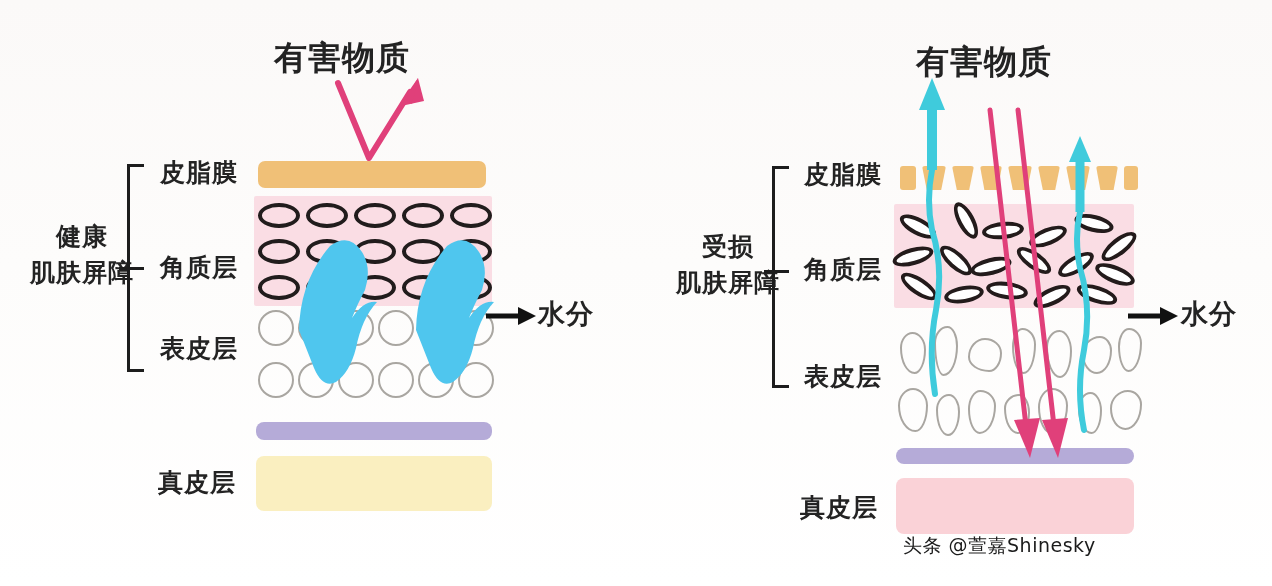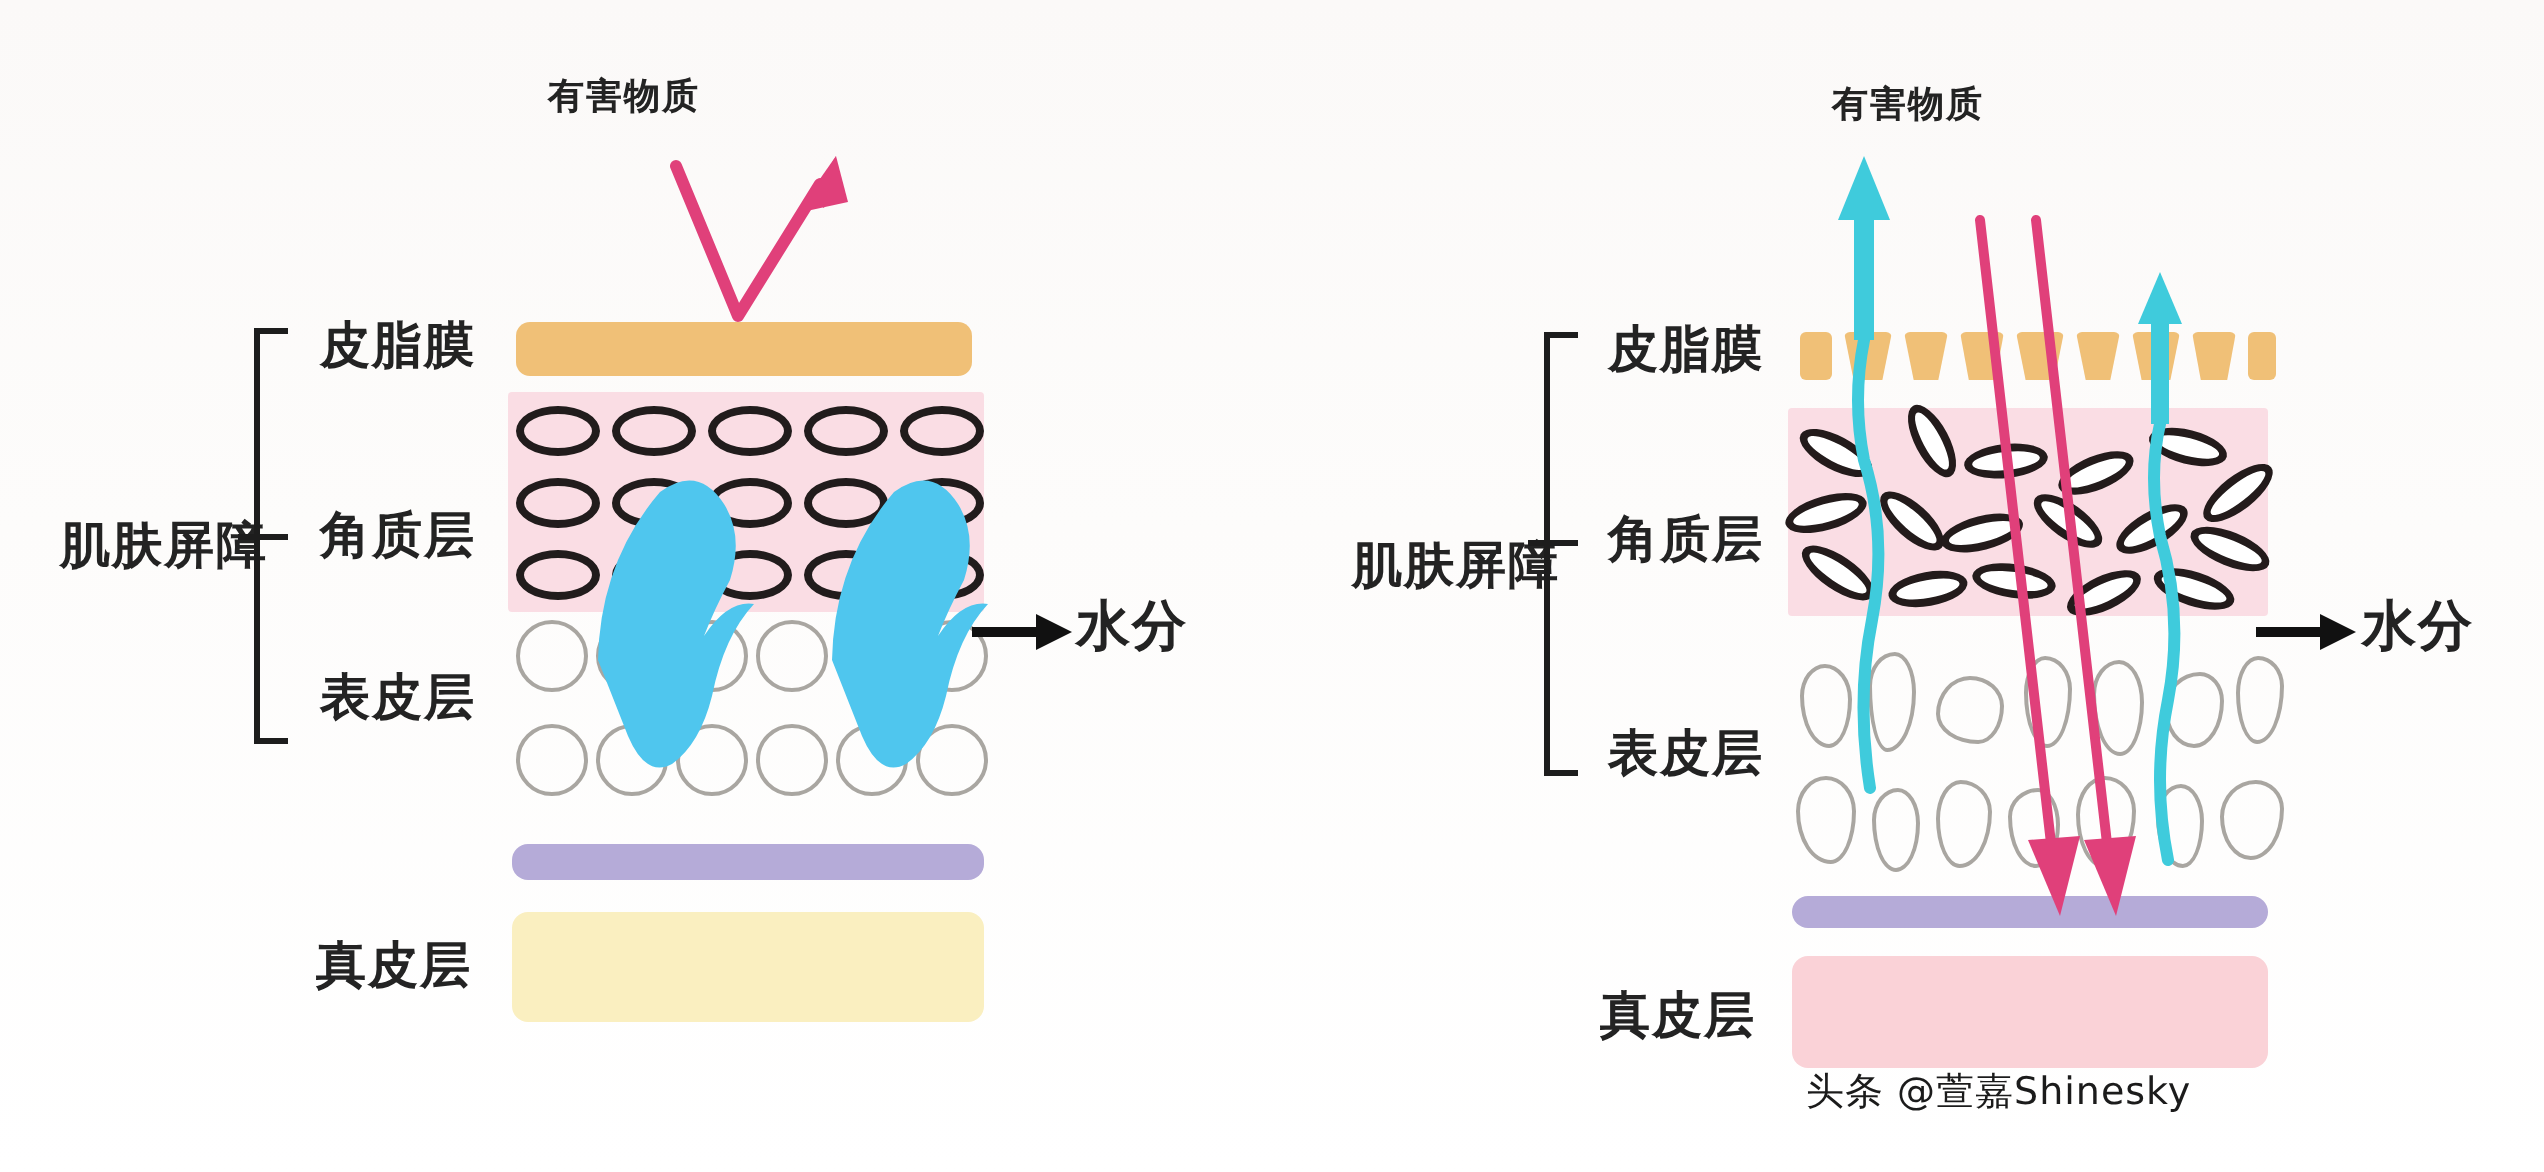--- a/index.html
+++ b/index.html
@@ -29,21 +29,21 @@
   .cn {
     font-family: "DejaVu Sans", "Liberation Sans", sans-serif;
     color: #232323;
     font-weight: 700;
     letter-spacing: 1px;
     white-space: nowrap;
     line-height: 1.22;
   }
   .lbl-layer   { position: absolute; font-size: 25px; }
   .lbl-barrier { position: absolute; font-size: 25px; text-align: center; }
-  .lbl-top     { position: absolute; font-size: 18px; }
+  .lbl-top     { position: absolute; font-size: 33px; }
   .lbl-water   { position: absolute; font-size: 27px; }
   .lbl-dermis  { position: absolute; font-size: 25px; }
 
   
   .brace { position: absolute; }
   .brace .vert {
     position: absolute; left: 0; top: 0;
     width: 3px; height: 100%; background: #1d1d1d;
   }
   .brace .tick {
@@ -115,20 +115,21 @@
 </style>
 </head>
 <body>
 
 <div class="canvas"></div>
 
 <div class="panel panel-left">
 
   <div class="cn lbl-top" style="left:274px; top:38px;">有害物质</div>
 
+  <div class="cn lbl-barrier" style="left:18px; top:222px; width:128px;">健康</div>
   <div class="cn lbl-barrier" style="left:18px; top:258px; width:128px;">肌肤屏障</div>
 
   <div class="brace" style="left:127px; top:164px; height:208px;">
     <div class="vert"></div>
     <div class="tick" style="top:0;"></div>
     <div class="tick tick-mid" style="top:103px;"></div>
     <div class="tick" style="bottom:0;"></div>
   </div>
 
   <div class="cn lbl-layer" style="left:160px; top:158px;">皮脂膜</div>
@@ -207,20 +208,21 @@
       <line x1="486" y1="316" x2="520" y2="316" stroke="#111" stroke-width="5"></line>
       <path d="M 518 307 L 536 316 L 518 325 Z" fill="#111"></path>
     </g>
   </svg>
 </div>
 
 <div class="panel panel-right">
 
   <div class="cn lbl-top" style="left:280px; top:42px;">有害物质</div>
 
+  <div class="cn lbl-barrier" style="left:28px; top:232px; width:128px;">受损</div>
   <div class="cn lbl-barrier" style="left:28px; top:268px; width:128px;">肌肤屏障</div>
 
   <div class="brace" style="left:136px; top:166px; height:222px;">
     <div class="vert"></div>
     <div class="tick" style="top:0;"></div>
     <div class="tick tick-mid" style="top:104px;"></div>
     <div class="tick" style="bottom:0;"></div>
   </div>
 
   <div class="cn lbl-layer" style="left:168px; top:160px;">皮脂膜</div>

